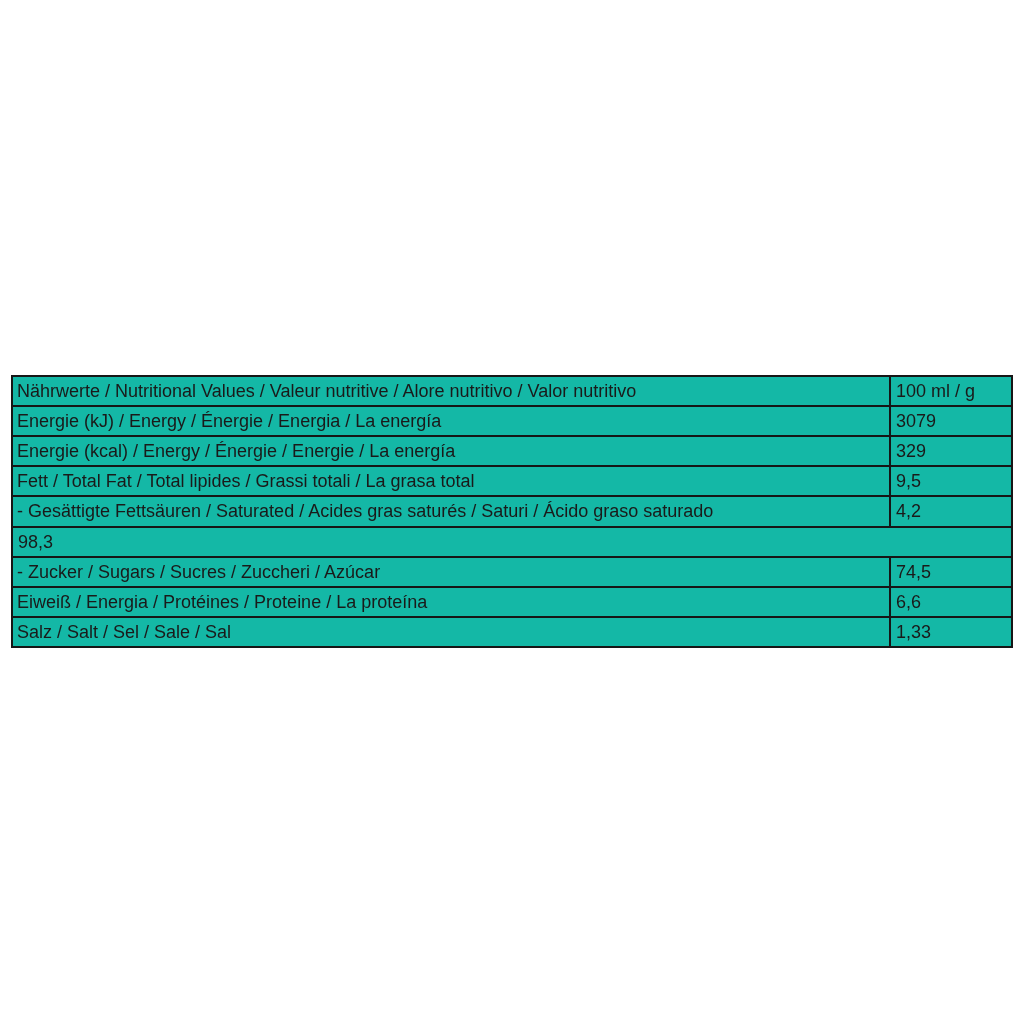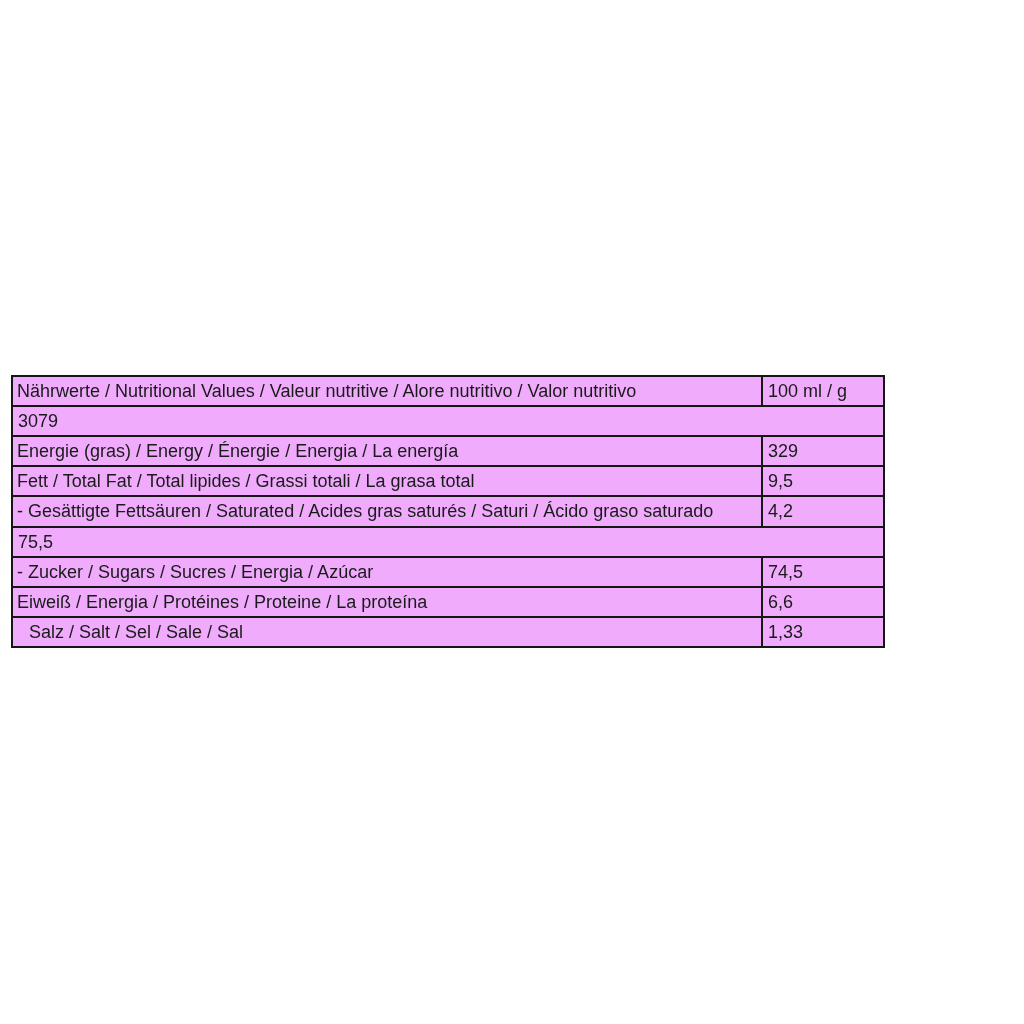--- a/index.html
+++ b/index.html
@@ -13,38 +13,37 @@
     height: 1024px;
     background: #ffffff;
     font-family: "Liberation Sans", sans-serif;
     color: #1a1a1a;
     overflow: hidden;
   }
   .nutrition-table {
     position: absolute;
     left: 11px;
     top: 375px;
-    width: 874px;
+    width: 1002px;
     height: 273px;
     box-sizing: border-box;
     border: 2px solid #161616;
     display: flex;
     flex-direction: column;
-    background: #f0abfc;
+    background: #14b8a6;
   }
   .row {
     flex: 1 1 0;
     display: flex;
     box-sizing: border-box;
     border-bottom: 2px solid #161616;
     min-height: 0;
   }
   .row:last-child {
     border-bottom: none;
-    padding-left: 12px;
   }
   .cell {
     display: flex;
     align-items: center;
     box-sizing: border-box;
     font-size: 18px;
     line-height: 1;
     white-space: nowrap;
     overflow: hidden;
     color: #1a1a1a;
@@ -63,39 +62,40 @@
 </head>
 <body>
 
 <div class="page">
   <div class="nutrition-table" id="nutrition-table">
       <div class="row">
         <div class="cell label-cell">Nährwerte / Nutritional Values / Valeur nutritive / Alore nutritivo / Valor nutritivo</div>
         <div class="cell value-cell">100 ml / g</div>
       </div>
       <div class="row">
+        <div class="cell label-cell">Energie (kJ) / Energy / Énergie / Energia / La energía</div>
         <div class="cell value-cell">3079</div>
       </div>
       <div class="row">
-        <div class="cell label-cell">Energie (gras) / Energy / Énergie / Energia / La energía</div>
+        <div class="cell label-cell">Energie (kcal) / Energy / Énergie / Energie / La energía</div>
         <div class="cell value-cell">329</div>
       </div>
       <div class="row">
         <div class="cell label-cell">Fett / Total Fat / Total lipides / Grassi totali / La grasa total</div>
         <div class="cell value-cell">9,5</div>
       </div>
       <div class="row">
         <div class="cell label-cell">- Gesättigte Fettsäuren / Saturated / Acides gras saturés / Saturi / Ácido graso saturado</div>
         <div class="cell value-cell">4,2</div>
       </div>
       <div class="row">
-        <div class="cell value-cell">75,5</div>
+        <div class="cell value-cell">98,3</div>
       </div>
       <div class="row">
-        <div class="cell label-cell">- Zucker / Sugars / Sucres / Energia / Azúcar</div>
+        <div class="cell label-cell">- Zucker / Sugars / Sucres / Zuccheri / Azúcar</div>
         <div class="cell value-cell">74,5</div>
       </div>
       <div class="row">
         <div class="cell label-cell">Eiweiß / Energia / Protéines / Proteine / La proteína</div>
         <div class="cell value-cell">6,6</div>
       </div>
       <div class="row">
         <div class="cell label-cell">Salz / Salt / Sel / Sale / Sal</div>
         <div class="cell value-cell">1,33</div>
       </div>

